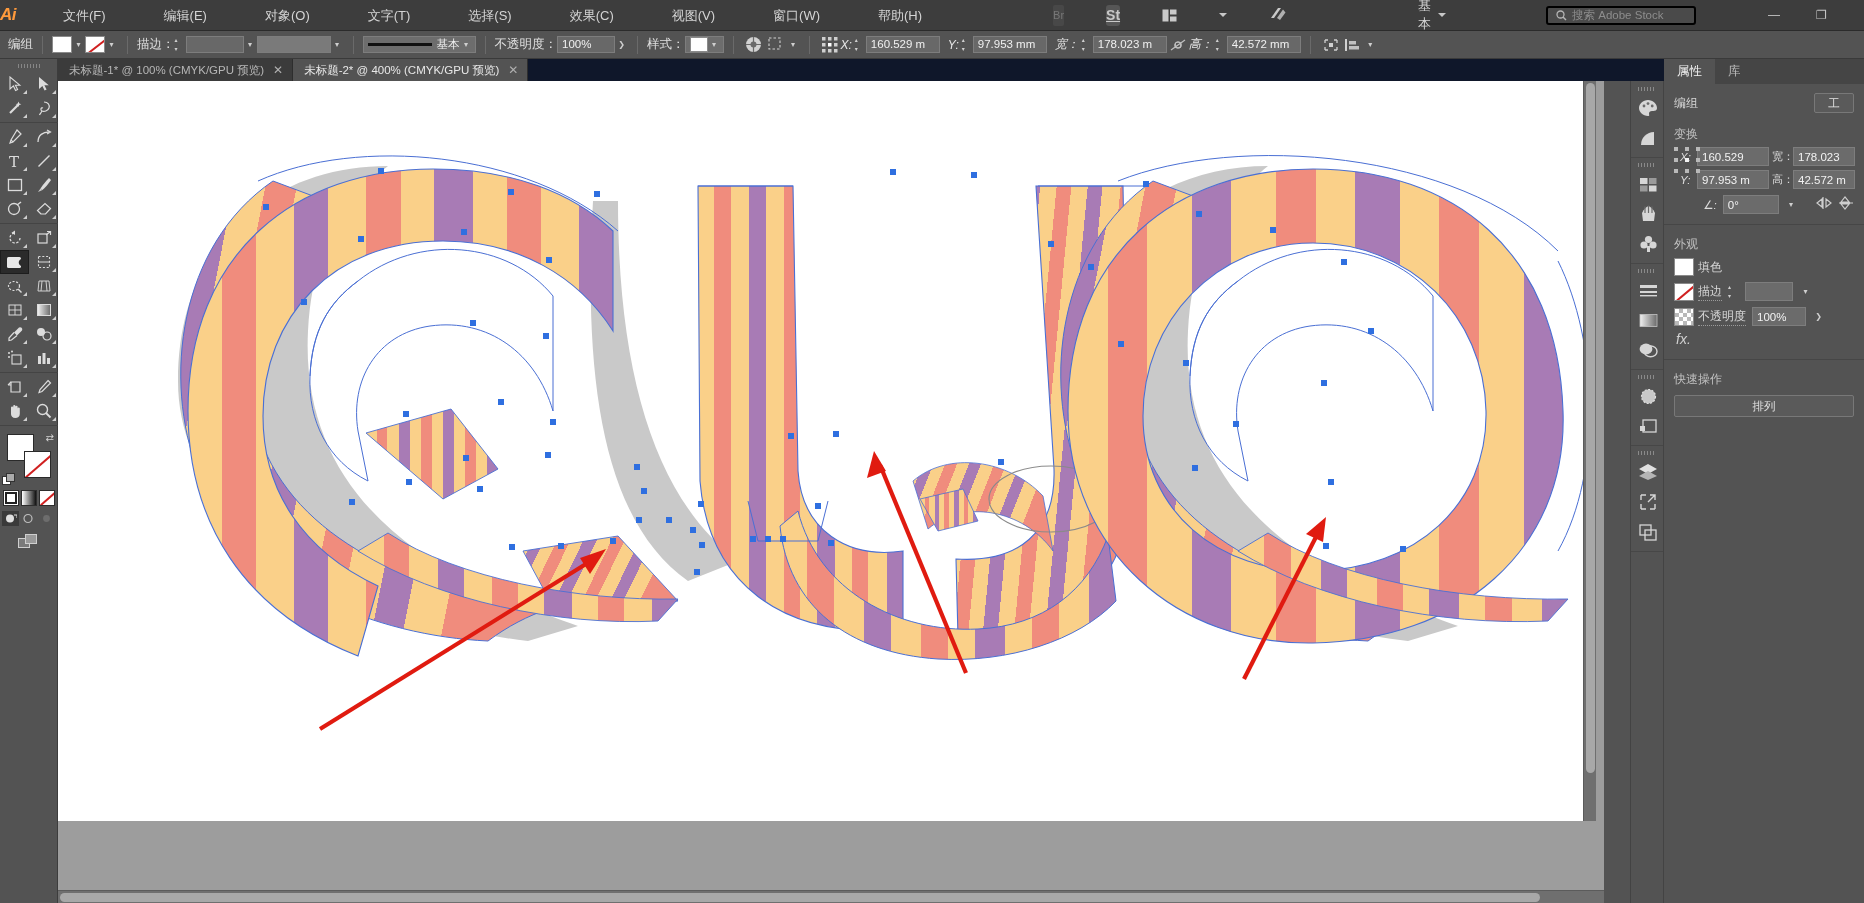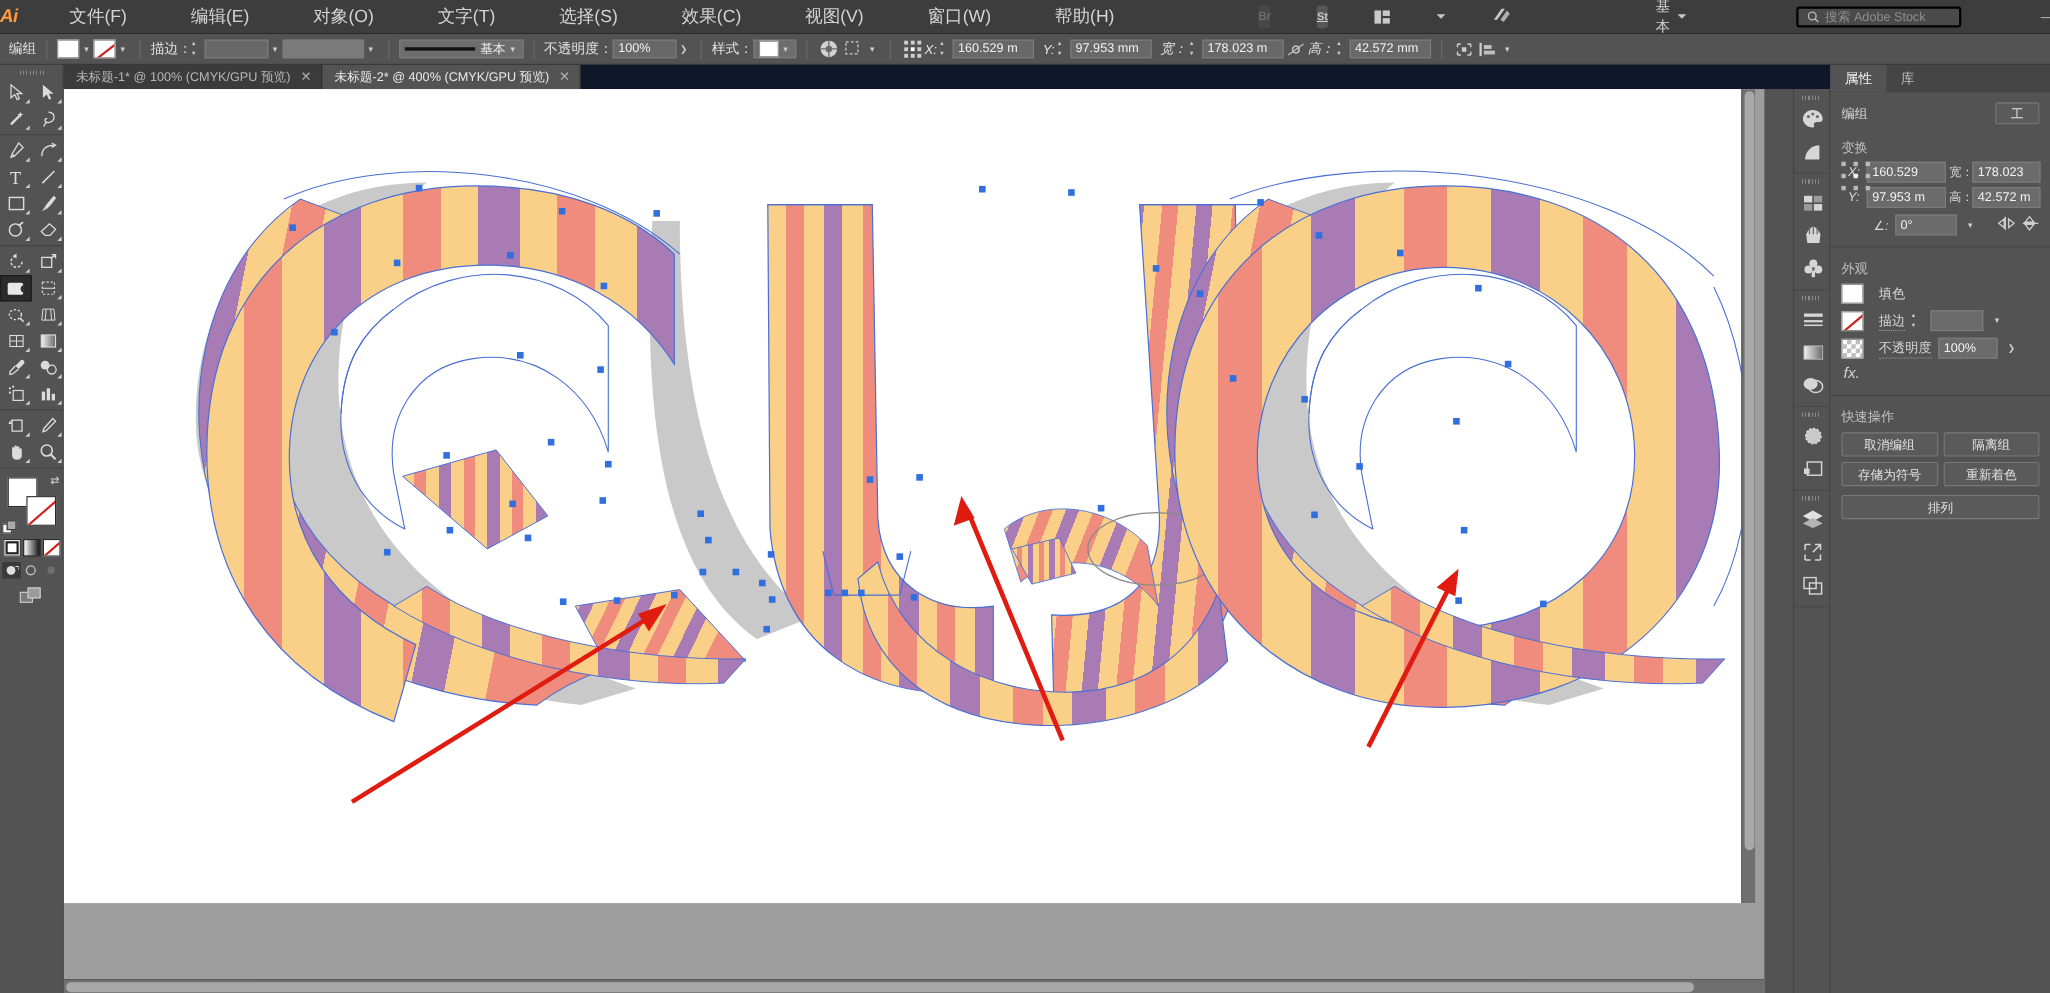--- a/index.html
+++ b/index.html
@@ -19,29 +19,29 @@
     border-bottom: 1px solid #2b2b2b;
     gap: 36px;
   }
   .ai-logo {
     width: 34px; height: 31px; display: flex; align-items: center; justify-content: center;
     color: #ff9a3c; font-size: 17px; font-weight: bold; font-style: italic;
     letter-spacing: -0.5px;
   }
   .menu-item {
     padding: 0 11px; height: 31px; line-height: 31px;
-    color: #d4d4d4; font-size: 16px; white-space: nowrap; cursor: default;
+    color: #d4d4d4; font-size: 13px; white-space: nowrap; cursor: default;
   }
   .mb-sep { width: 1px; height: 17px; background: #585858; margin: 0 7px; }
   .mb-icon {
     width: 26px; height: 21px; margin: 0 3px; display: flex; align-items: center;
     justify-content: center; font-size: 11px; color: #9a9a9a;
     border-radius: 2px;
   }
-  .mb-icon.box { background: #565656; color: #c9c9c9; border-radius: 3px; font-weight: bold; font-size: 10px; text-decoration: underline;}
+  .mb-icon.box { background: #565656; color: #c9c9c9; border-radius: 3px; font-weight: bold; font-size: 14px; text-decoration: underline;}
   .mb-icon.dim { color: #777; background: #484848; margin-left: 34px; }
   .spacer { flex: 1; }
   .workspace {
     color: #d4d4d4; font-size: 13px; padding: 0 6px; display: flex; align-items: center; gap: 7px;
   }
   .caret { width: 0; height: 0; border-left: 4px solid transparent; border-right: 4px solid transparent;
            border-top: 4px solid #c8c8c8; display: inline-block; }
   .stock-search {
     display: flex; align-items: center; gap: 5px;
     background: #4a4a4a; border: 2px solid #000000; border-radius: 3px;
@@ -206,21 +206,21 @@
   .ref-grid i { position: absolute; width: 4px; height: 4px; background: #b9b9b9; }
   .ref-grid i.c { background: #f2f2f2; }
   .xy-grid { display: grid; grid-template-columns: 14px 72px 18px 62px; gap: 4px 3px; align-items:center; }
   .p-field {
     background: #6b6b6b; border: 1px solid #7d7d7d; height: 19px;
     color: #f2f2f2; font-size: 11.5px; padding: 0 4px; display:flex; align-items:center;
     overflow: hidden; white-space: nowrap;
   }
   .p-lbl { font-size: 11.5px; color: #dcdcdc; font-style: italic; }
   .p-lbl.cn { font-style: normal; font-size: 11px; }
-  .app-row { display: grid; grid-template-columns: 22px 1fr; gap: 12px; align-items:center; padding: 3px 10px; }
+  .app-row { display: grid; grid-template-columns: 22px 1fr; gap: 2px; align-items:center; padding: 3px 10px; }
   .app-sw { width: 20px; height: 18px; border: 1px solid #8a8a8a; background:#fff; }
   .app-sw.none { position: relative; overflow: hidden; }
   .app-sw.none::after { content:''; position:absolute; left:-3px; top:8px; width:28px; height:2px; background:#d02020; transform: rotate(-40deg);}
   .app-sw.checker {
     background-image: linear-gradient(45deg,#b9b9b9 25%,transparent 25%,transparent 75%,#b9b9b9 75%),
                       linear-gradient(45deg,#b9b9b9 25%,#fff 25%,#fff 75%,#b9b9b9 75%);
     background-size: 8px 8px; background-position: 0 0, 4px 4px;
   }
   .dotted-underline { border-bottom: 1px dotted #9b9b9b; }
   .qa-grid { display: grid; grid-template-columns: 1fr 1fr; gap: 5px; padding: 3px 10px; }
@@ -1073,24 +1073,18 @@
     </div>
 
     <div class="p-row" style="padding:2px 10px 8px 12px;">
       <span style="font-style:italic;font-size:14px;color:#d0d0d0;">fx.</span>
     </div>
 
     <div class="p-divider"></div>
 
     <div class="p-section-title">快速操作</div>
 
-    <div class="qa-grid">
-      <div class="btn-outline">取消编组</div>
-      <div class="btn-outline">隔离组</div>
-      <div class="btn-outline">存储为符号</div>
-      <div class="btn-outline">重新着色</div>
-    </div>
     <div class="qa-full" style="padding-top:5px;">
       <div class="btn-outline">排列</div>
     </div>
   </div>
 
 </div>
 
 </body></html>

